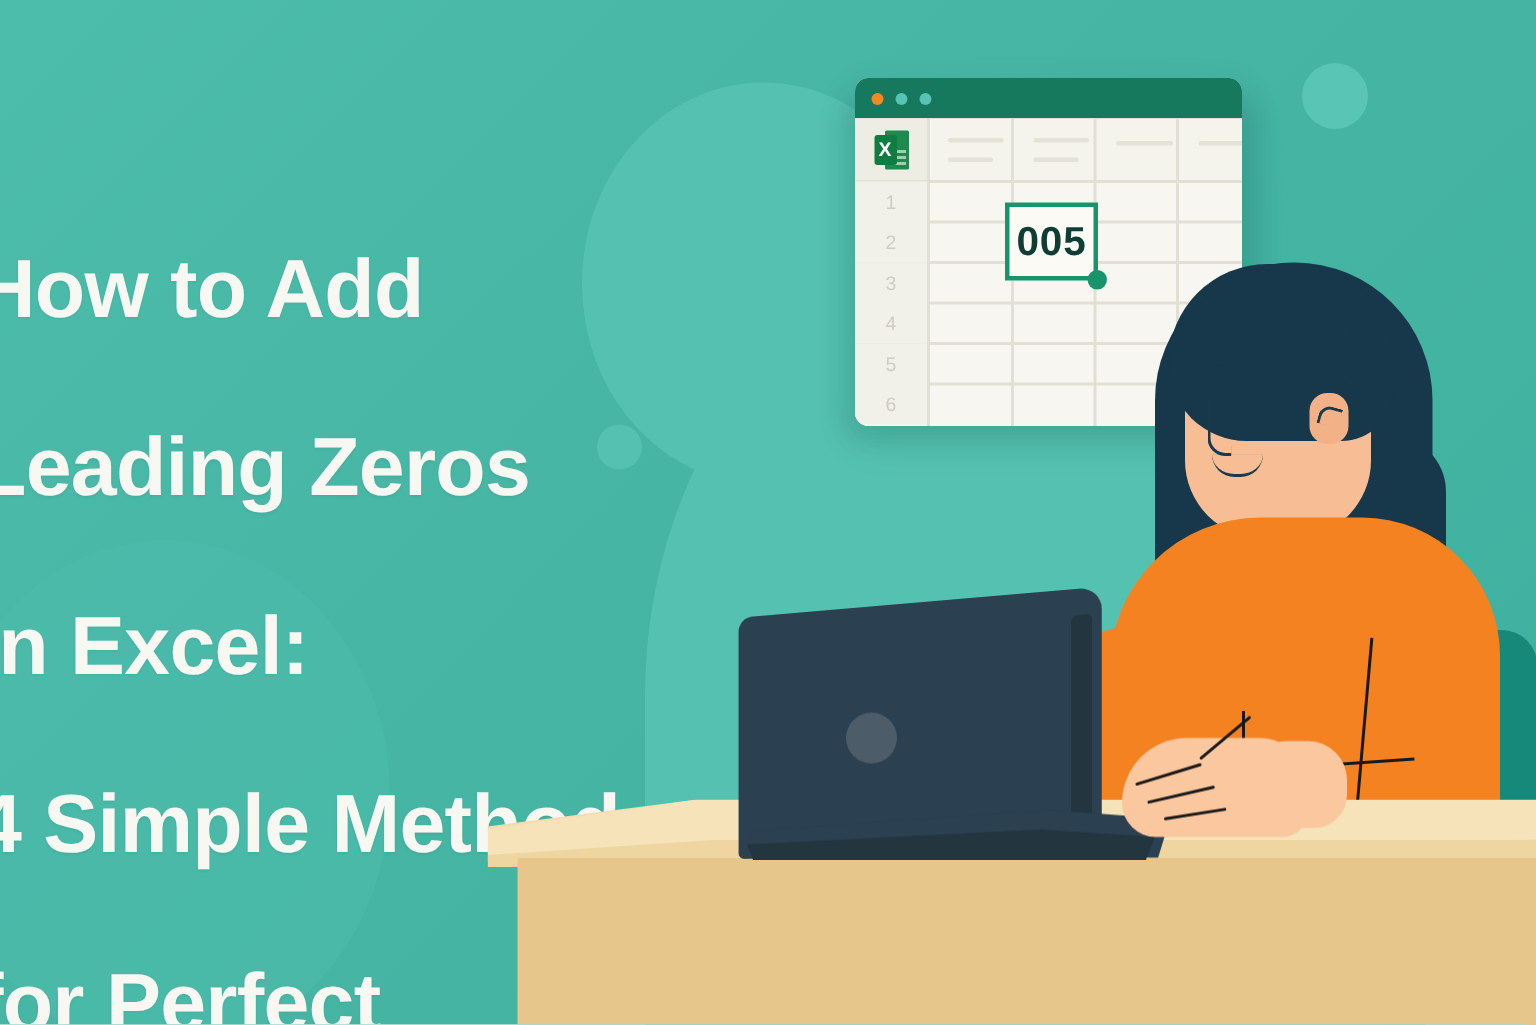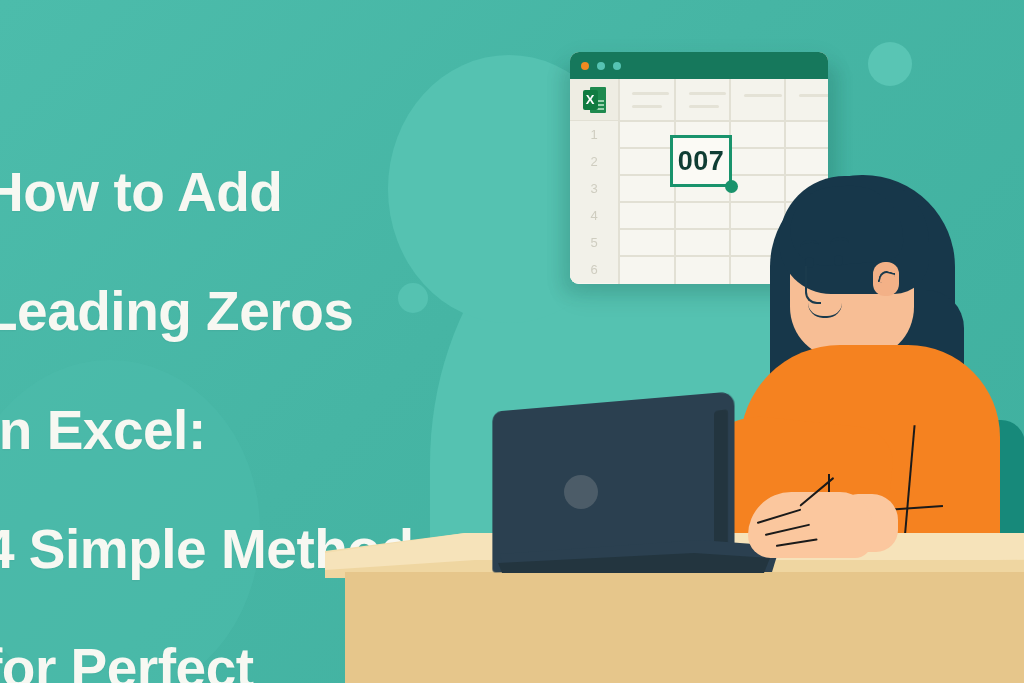--- a/index.html
+++ b/index.html
@@ -454,21 +454,21 @@
       <span class="g-hline" style="top:176px;"></span>
 
       <span class="row-num" style="top:42px;">1</span>
       <span class="row-num" style="top:69px;">2</span>
       <span class="row-num" style="top:96px;">3</span>
       <span class="row-num" style="top:123px;">4</span>
       <span class="row-num" style="top:150px;">5</span>
       <span class="row-num" style="top:177px;">6</span>
 
       <div class="sel-cell">
-        <span>007</span>
+        <span>005</span>
       </div>
       <span class="fill-handle"></span>
 
     </div>
   </div>
 
   <div class="chair-back"></div>
 
   <div class="hair-back"></div>
   <div class="hair-lock-r"></div>

